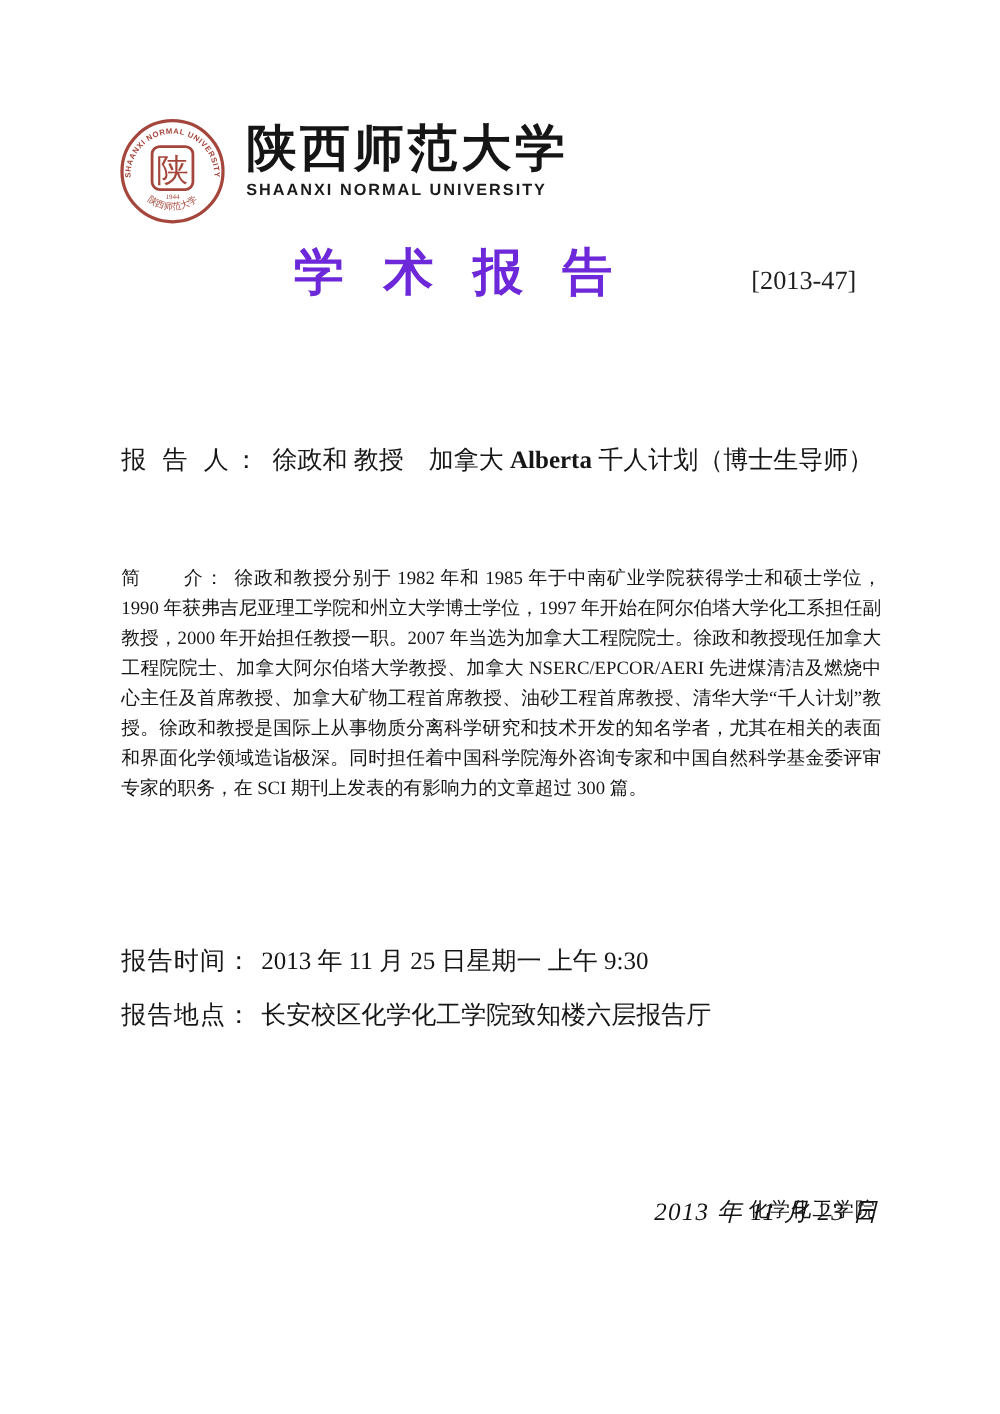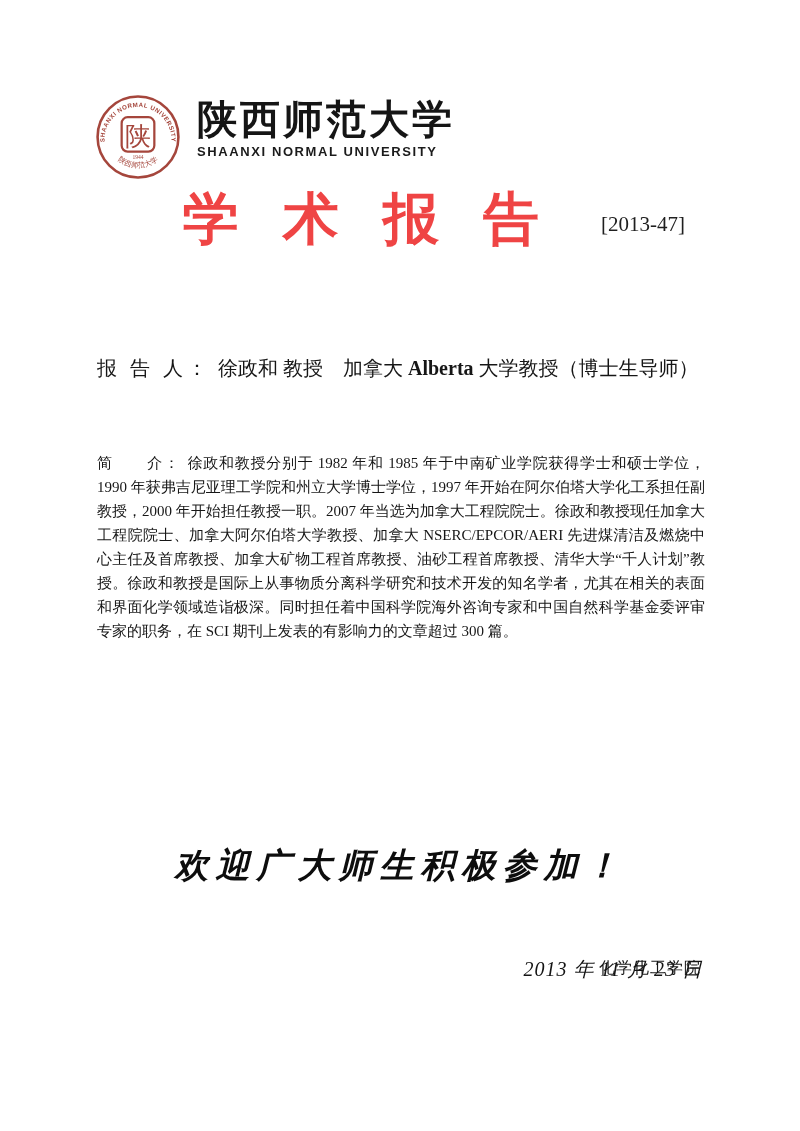--- a/index.html
+++ b/index.html
@@ -45,25 +45,25 @@
   .title-row {
     position: absolute;
     left: 0; right: 0;
     top: 176px;
     height: 84px;
     text-align: center;
   }
   .title-main {
     display: inline-block;
     margin-right: 66px;
-    font-size: 56px;
+    font-size: 40px;
     font-weight: 900;
     letter-spacing: 0.22em;
     line-height: 84px;
-    color: #ef4444;
+    color: #6d28d9;
     font-family: "DejaVu Serif", "Liberation Serif", serif;
   }
   .title-issue {
     position: absolute;
     right: 115px;
     top: 36px;
     font-size: 21px;
     color: #1f1f1f;
     font-family: Liberation Serif, serif;
   }
@@ -156,28 +156,33 @@
     </div>
   </div>
 
   <div class="title-row">
     <span class="title-main">学 术 报 告</span>
     <span class="title-issue">[2013-47]</span>
   </div>
 
 
   <div class="row speaker1">
-    <span class="label">报 告 人：</span><span>徐政和 教授　加拿大 </span><span class="bold-en">Alberta</span><span> 大学教授（博士生导师）</span>
+    <span class="label">报 告 人：</span><span>徐政和 教授　加拿大 </span><span class="bold-en">Alberta</span><span> 千人计划（博士生导师）</span>
   </div>
 
 
   <div class="row intro-row">
     <span class="label">简　　介：</span><span>徐政和教授分别于 1982 年和 1985 年于中南矿业学院获得学士和硕士学位，1990 年获弗吉尼亚理工学院和州立大学博士学位，1997 年开始在阿尔伯塔大学化工系担任副教授，2000 年开始担任教授一职。2007 年当选为加拿大工程院院士。徐政和教授现任加拿大工程院院士、加拿大阿尔伯塔大学教授、加拿大 NSERC/EPCOR/AERI 先进煤清洁及燃烧中心主任及首席教授、加拿大矿物工程首席教授、油砂工程首席教授、清华大学“千人计划”教授。徐政和教授是国际上从事物质分离科学研究和技术开发的知名学者，尤其在相关的表面和界面化学领域造诣极深。同时担任着中国科学院海外咨询专家和中国自然科学基金委评审专家的职务，在 SCI 期刊上发表的有影响力的文章超过 300 篇。</span>
   </div>
 
+  <div class="row time-row">
+    <span class="label">报告时间：</span><span>2013 年 11 月 25 日星期一  上午 9:30</span>
+  </div>
 
+  <div class="row place-row">
+    <span class="label">报告地点：</span><span>长安校区化学化工学院致知楼六层报告厅</span>
+  </div>
 
-  <div class="welcome">欢迎广大师生积极参加！</div>
 
   <div class="sig-dept">化学化工学院</div>
   <div class="sig-date">2013 年 11 月 23 日</div>
 
 </div>
 
 </body></html>

